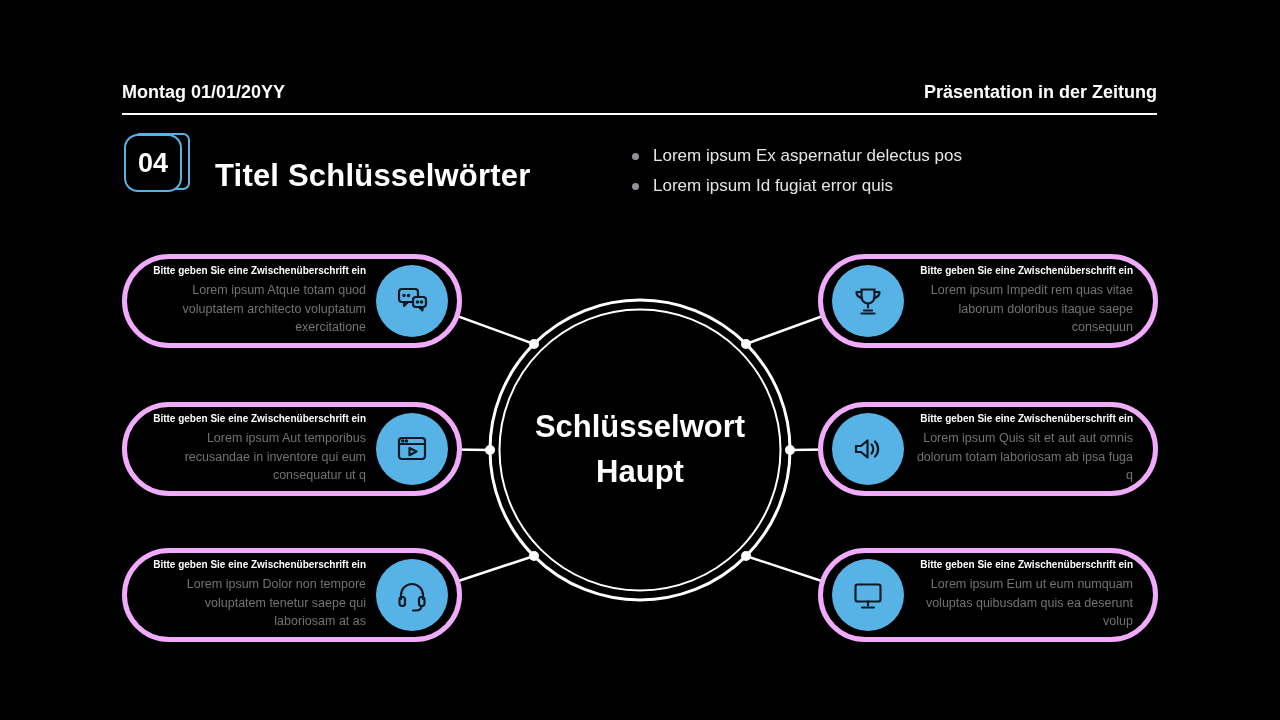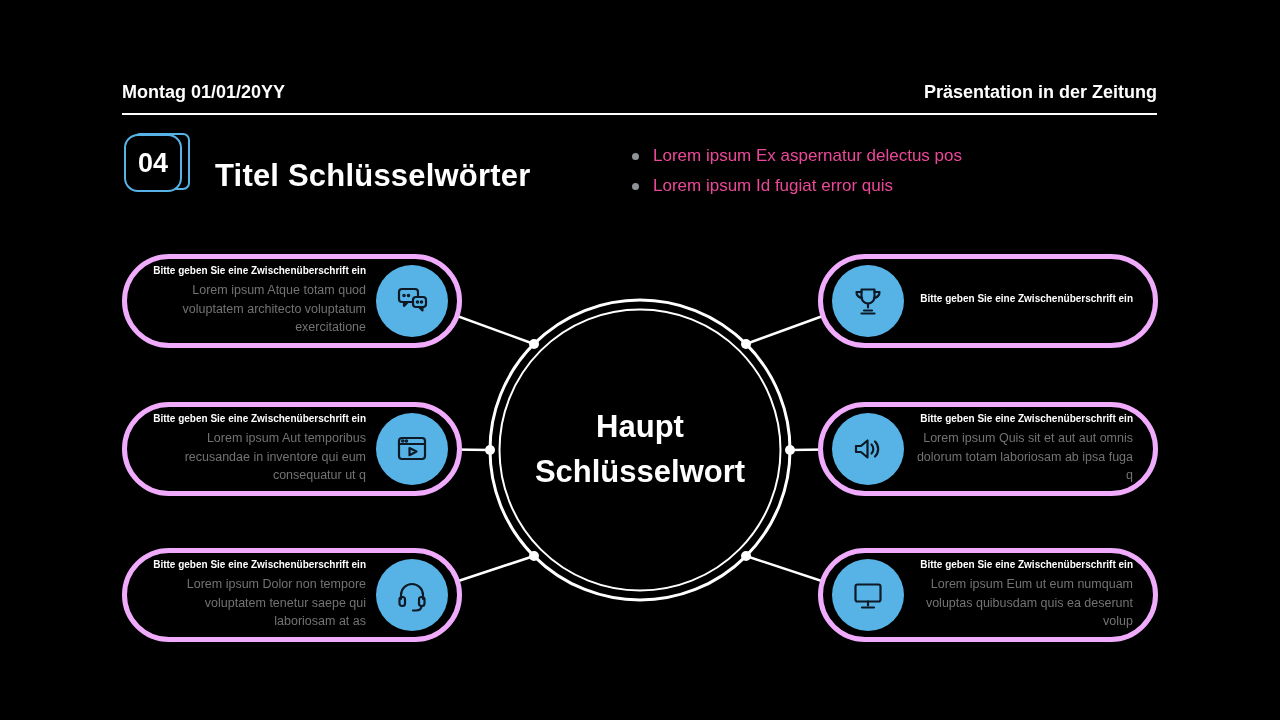--- a/index.html
+++ b/index.html
@@ -25,21 +25,21 @@
     background:#000;display:flex;align-items:center;justify-content:center;
     font-size:27px;font-weight:700;box-sizing:border-box;z-index:1;
   }
   .title{
     position:absolute;left:215px;top:158px;margin:0;
     font-size:31px;font-weight:700;letter-spacing:.2px;
   }
   
   .bullets{
     position:absolute;left:632px;top:146px;display:flex;flex-direction:column;gap:10px;
-    font-size:17px;color:#ec4899;
+    font-size:17px;color:#e5e5e5;
   }
   .bullet{display:flex;align-items:center;gap:14px;}
   .dot{width:7px;height:7px;border-radius:50%;background:#8f9398;flex:0 0 auto;}
   
   .connectors{position:absolute;left:0;top:0;width:1280px;height:720px;}
   .center-label{
     position:absolute;left:490px;top:300px;width:300px;height:300px;
     display:flex;flex-direction:column;align-items:center;justify-content:center;
     font-size:31px;font-weight:700;line-height:1.45;text-align:center;
   }
@@ -104,22 +104,22 @@
       <circle cx="534" cy="344" r="5"></circle>
       <circle cx="490" cy="450" r="5"></circle>
       <circle cx="534" cy="556" r="5"></circle>
       <circle cx="746" cy="344" r="5"></circle>
       <circle cx="790" cy="450" r="5"></circle>
       <circle cx="746" cy="556" r="5"></circle>
     </g>
   </svg>
 
   <div class="center-label">
+    <div>Schlüsselwort</div>
     <div>Haupt</div>
-    <div>Schlüsselwort</div>
   </div>
 
   <div class="card left" style="top:254px">
     <div class="card-text">
       <div class="card-heading">Bitte geben Sie eine Zwischenüberschrift ein</div>
       <div class="card-body">Lorem ipsum Atque totam quod voluptatem architecto voluptatum exercitatione</div>
     </div>
     <div class="icon-circle">
       <svg width="38" height="38" viewBox="0 0 38 38" fill="none" stroke="#0d1a26" stroke-width="2.2" stroke-linecap="round" stroke-linejoin="round">
         <rect x="6" y="7" width="19" height="13" rx="3"></rect>
@@ -171,20 +171,21 @@
         <path d="M12.5 7.5 h13 v7.5 a6.5 6.5 0 0 1 -13 0 z"></path>
         <path d="M12.5 10 H7.5 a5.5 5.5 0 0 0 5.6 5.8"></path>
         <path d="M25.5 10 h5 a5.5 5.5 0 0 1 -5.6 5.8"></path>
         <path d="M19 21.5 v4"></path>
         <path d="M15 28.5 h8"></path>
         <path d="M12.5 31.5 h13"></path>
       </svg>
     </div>
     <div class="card-text">
       <div class="card-heading">Bitte geben Sie eine Zwischenüberschrift ein</div>
+      <div class="card-body">Lorem ipsum Impedit rem quas vitae laborum doloribus itaque saepe consequun</div>
     </div>
   </div>
 
   <div class="card right" style="top:402px">
     <div class="icon-circle">
       <svg width="38" height="38" viewBox="0 0 38 38" fill="none" stroke="#0d1a26" stroke-width="2.2" stroke-linecap="round" stroke-linejoin="round">
         <path d="M7 16 h5 l6.5 -5.5 v17 L12 22 H7 z"></path>
         <path d="M22.5 14.5 a6.5 6.5 0 0 1 0 9"></path>
         <path d="M26 11.5 a10.5 10.5 0 0 1 0 15"></path>
       </svg>

